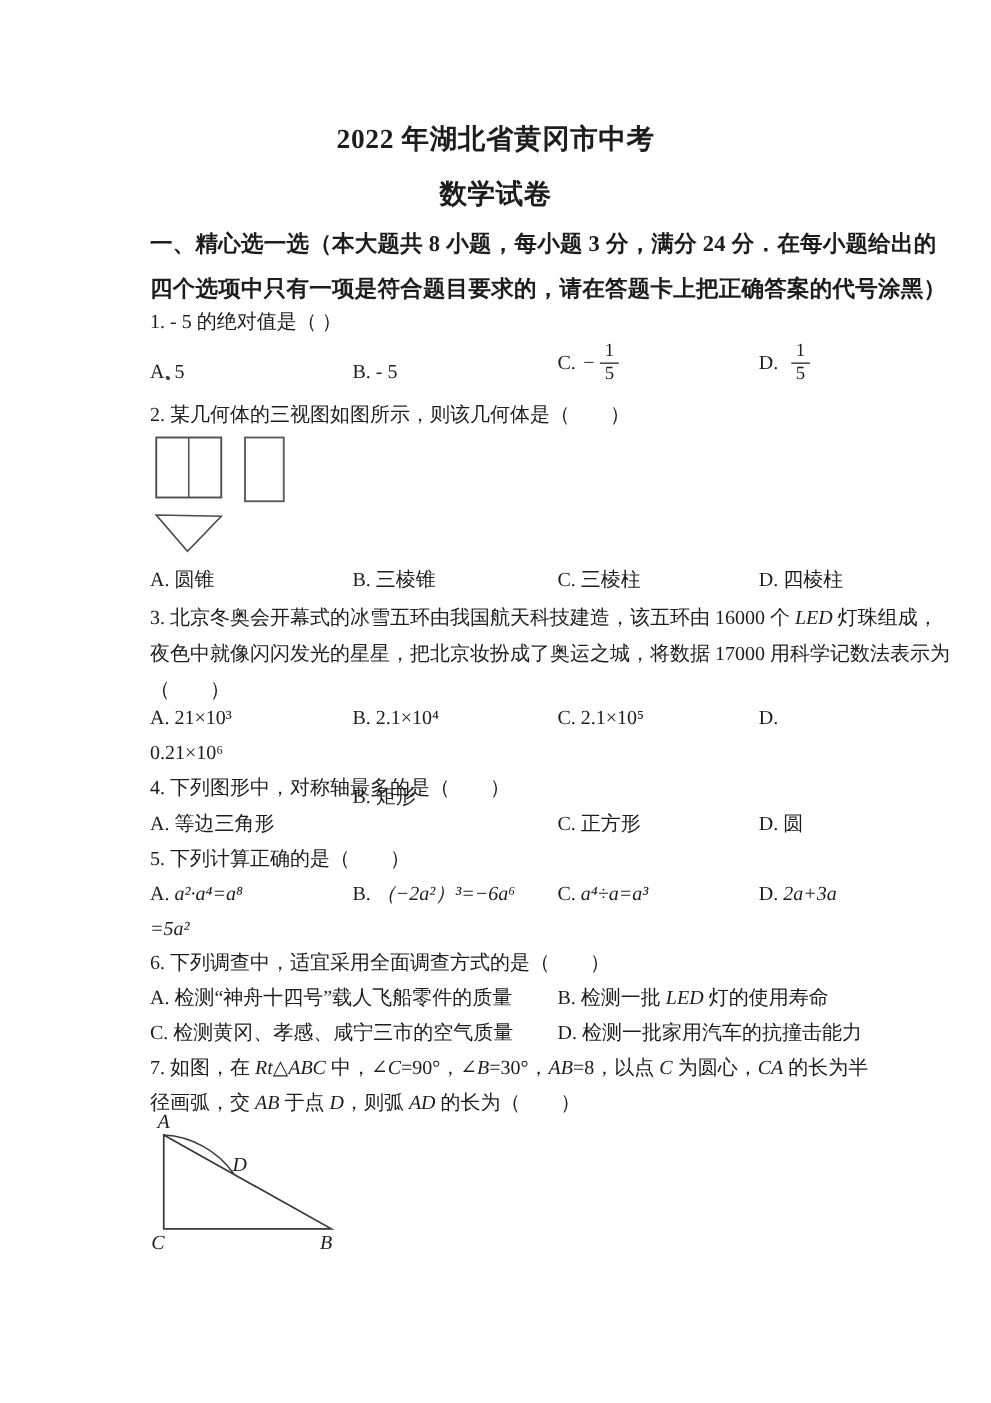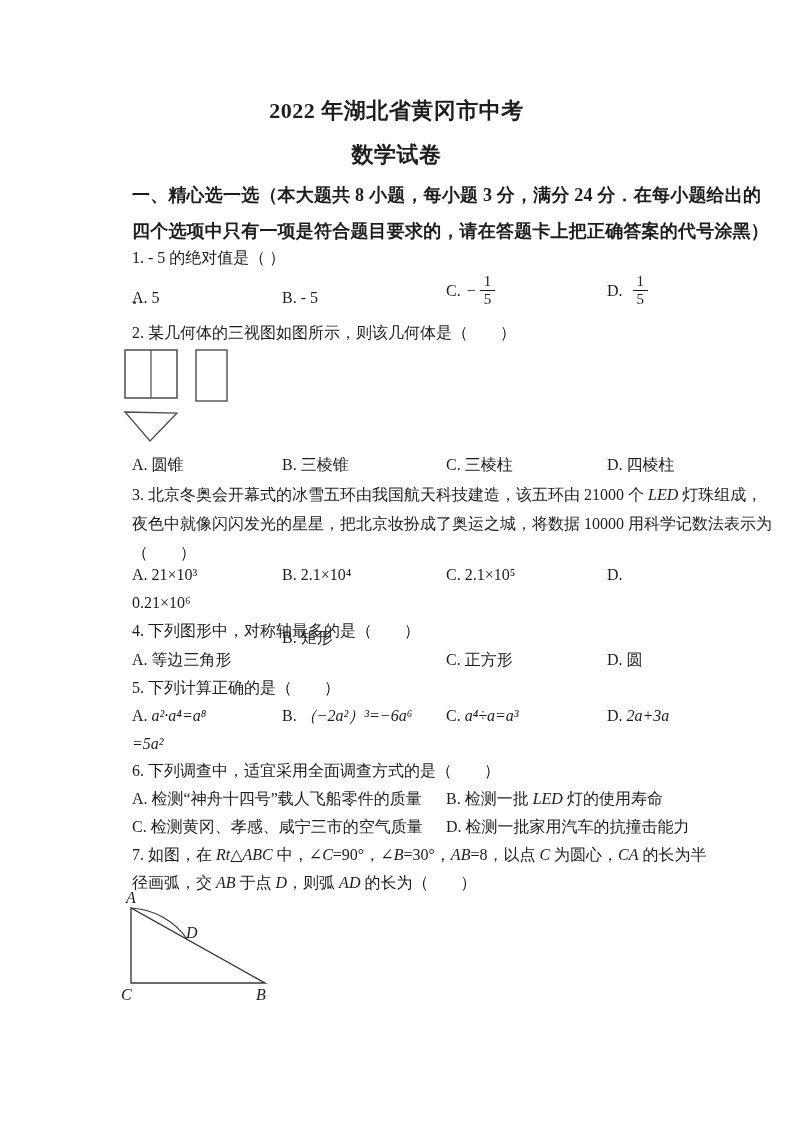--- a/index.html
+++ b/index.html
@@ -8,21 +8,21 @@
     background:#ffffff; overflow:hidden;
     font-family:"Liberation Serif","DejaVu Serif",serif;
     color:#1d1d1d;
   }
   .line { position:absolute; font-size:16px; line-height:1.25; white-space:pre; }
   .bold { font-weight:bold; }
   .center { left:0; width:793px; text-align:center; }
   .title { font-size:22px; letter-spacing:0.5px; }
   .head  { font-size:18px; letter-spacing:0.2px; }
   .it { font-style:italic; }
-  .c1 { left:120px;margin-left:12px; } .c2 { left:282px; } .c3 { left:446px; } .c4 { left:607px; }
+  .c1 { left:120px; } .c2 { left:282px; } .c3 { left:446px; } .c4 { left:607px; }
   .opt-frac { display:flex; align-items:center; }
   .frac { display:inline-flex; flex-direction:column; align-items:center;
           font-size:15px; line-height:1.15; margin-left:3px; vertical-align:middle; }
   .fnum { border-bottom:1.2px solid #1d1d1d; padding:0 4px; }
   .fden { padding:0 4px; }
   .fsign { margin:0 1px 0 2px; }
   .stray-dot { position:absolute; left:133px; top:301px; width:3px; height:3px;
                background:#3c3c3c; border-radius:50%; }
   svg { position:absolute; }
   .figlabel { position:absolute; font-size:16px; font-style:italic; line-height:1; }
@@ -54,22 +54,22 @@
   <line x1="33" y1="6" x2="33" y2="54" stroke="#4d4d4d" stroke-width="1.2"></line>
   <rect x="78" y="6" width="31" height="51" fill="none" stroke="#5a5a5a" stroke-width="1.5"></rect>
   <path d="M7,68 L59,69 L32,97 Z" fill="none" stroke="#4d4d4d" stroke-width="1.3"></path>
 </svg>
 
 <div class="line c1" style="top:455px">A. 圆锥</div>
 <div class="line c2" style="top:455px">B. 三棱锥</div>
 <div class="line c3" style="top:455px">C. 三棱柱</div>
 <div class="line c4" style="top:455px">D. 四棱柱</div>
 
-<div class="line c1" style="top:485px"><span>3. 北京冬奥会开幕式的冰雪五环由我国航天科技建造，该五环由 21000 个 </span><span class="it">LED</span><span> 灯珠组成，</span></div>
-<div class="line c1" style="top:514px">夜色中就像闪闪发光的星星，把北京妆扮成了奥运之城，将数据 10000 用科学记数法表示为</div>
+<div class="line c1" style="top:485px"><span>3. 北京冬奥会开幕式的冰雪五环由我国航天科技建造，该五环由 16000 个 </span><span class="it">LED</span><span> 灯珠组成，</span></div>
+<div class="line c1" style="top:514px">夜色中就像闪闪发光的星星，把北京妆扮成了奥运之城，将数据 17000 用科学记数法表示为</div>
 <div class="line c1" style="top:543px">（　　）</div>
 <div class="line c1" style="top:565px">A. 21×10³</div>
 <div class="line c2" style="top:565px">B. 2.1×10⁴</div>
 <div class="line c3" style="top:565px">C. 2.1×10⁵</div>
 <div class="line c4" style="top:565px">D.</div>
 <div class="line c1" style="top:593px">0.21×10⁶</div>
 
 <div class="line c1" style="top:621px">4. 下列图形中，对称轴最多的是（　　）</div>
 <div class="line c1" style="top:650px">A. 等边三角形</div>
 <div class="line c2" style="top:628px">B. 矩形</div>

